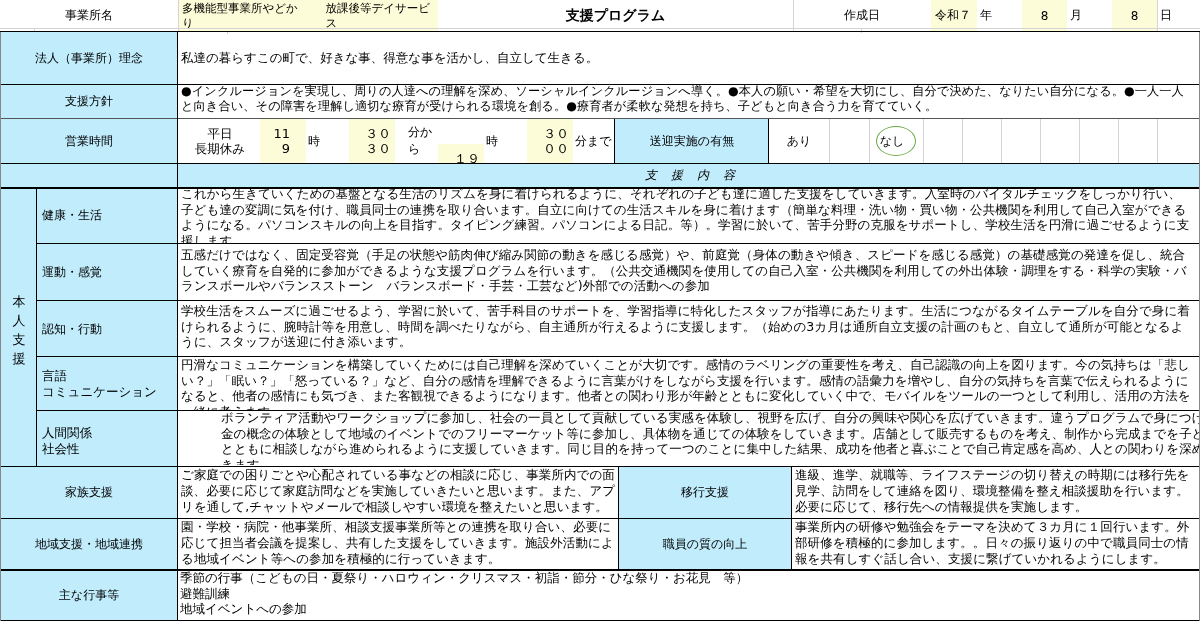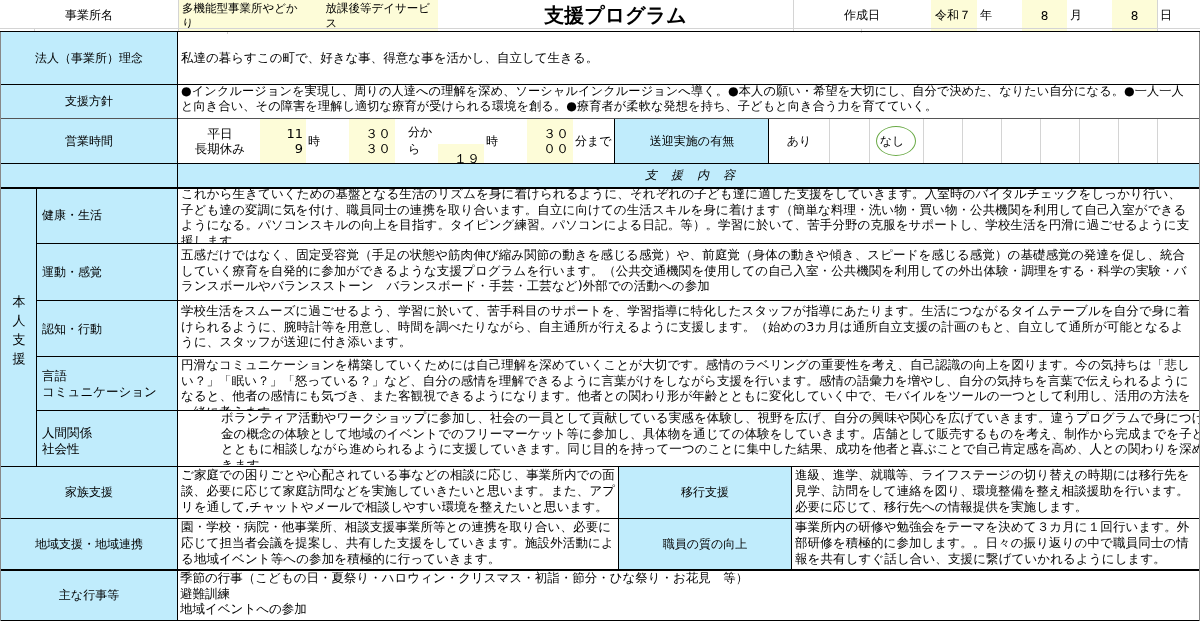--- a/index.html
+++ b/index.html
@@ -7,21 +7,21 @@
   body { font-family: "DejaVu Sans", "Liberation Sans", sans-serif; font-size: 12px; color: #000; position: relative; }
   .abs { position: absolute; }
   .cell { position: absolute; display: flex; align-items: center; overflow: hidden; }
   .center { justify-content: center; text-align: center; }
   .blue { background: #c0ecfc; }
   .yellow { background: #fdfcd8; }
   .gl { position: absolute; background: #d4d4d4; }
   .bl { position: absolute; background: #000; }
   .txt { position: absolute; font-size: 12.5px; line-height: 15.5px; overflow: hidden; letter-spacing: 0.1px; }
   .lbl { font-size: 12.5px; }
-  .title { font-weight: bold; font-size: 20px; }
+  .title { font-weight: bold; font-size: 14px; }
   .num { font-size: 13px; line-height: 15px; text-align: right; }
   .circle { position: absolute; border: 1.5px solid #6aaa46; border-radius: 50%; }
   .vtext { font-size: 13px; line-height: 19px; width: 16px; text-align: center; }
 </style>
 </head>
 <body>
 
 <div class="cell center" style="left:0;top:0;width:178px;height:31px;">
   <span>事業所名</span>
 </div>
@@ -73,21 +73,21 @@
 </div>
 <div class="txt" style="left:181px;top:84px;width:1015px;height:33px;line-height:15px;font-size:12.2px;">●インクルージョンを実現し、周りの人達への理解を深め、ソーシャルインクルージョンへ導く。●本人の願い・希望を大切にし、自分で決めた、なりたい自分になる。●一人一人と向き合い、その障害を理解し適切な療育が受けられる環境を創る。●療育者が柔軟な発想を持ち、子どもと向き合う力を育てていく。</div>
 
 <div class="cell center blue" style="left:0;top:119px;width:178px;height:44px;">
   <span>営業時間</span>
 </div>
 <div class="abs" style="left:178px;top:119px;width:84px;height:44px;text-align:center;font-size:12.5px;line-height:15px;padding-top:7px;">
   <div>平日</div>
   <div>長期休み</div>
 </div>
-<div class="abs yellow num" style="left:260px;top:119px;width:46px;height:44px;padding-top:7px;padding-right:3px;">
+<div class="abs yellow num" style="left:260px;top:119px;width:46px;height:44px;padding-top:7px;padding-right:16px;">
   <div>11</div>
   <div>9</div>
 </div>
 <div class="cell" style="left:306px;top:119px;width:44px;height:44px;padding-left:2px;">
   <span>時</span>
 </div>
 <div class="abs yellow num" style="left:349px;top:119px;width:46px;height:44px;padding-top:7px;padding-right:4px;">
   <div>３０</div>
   <div>３０</div>
 </div>

